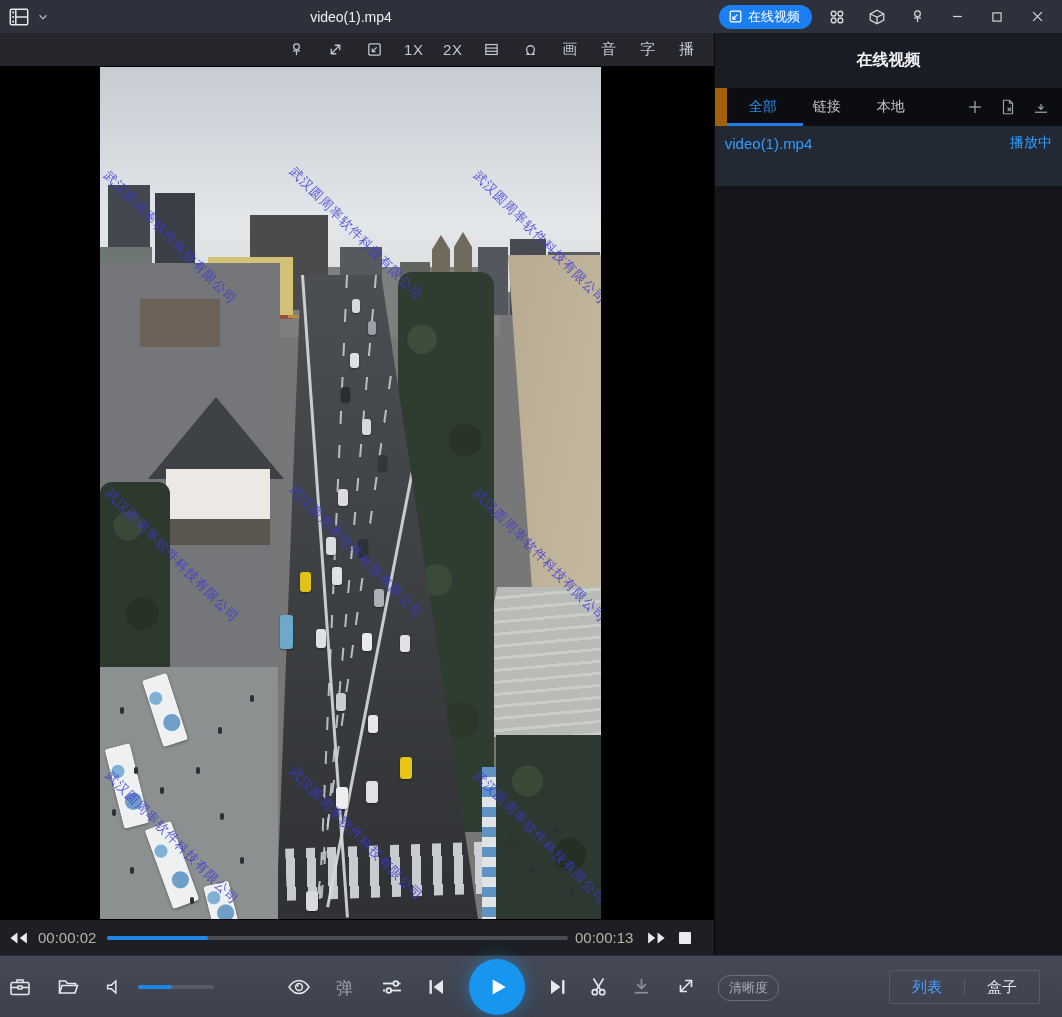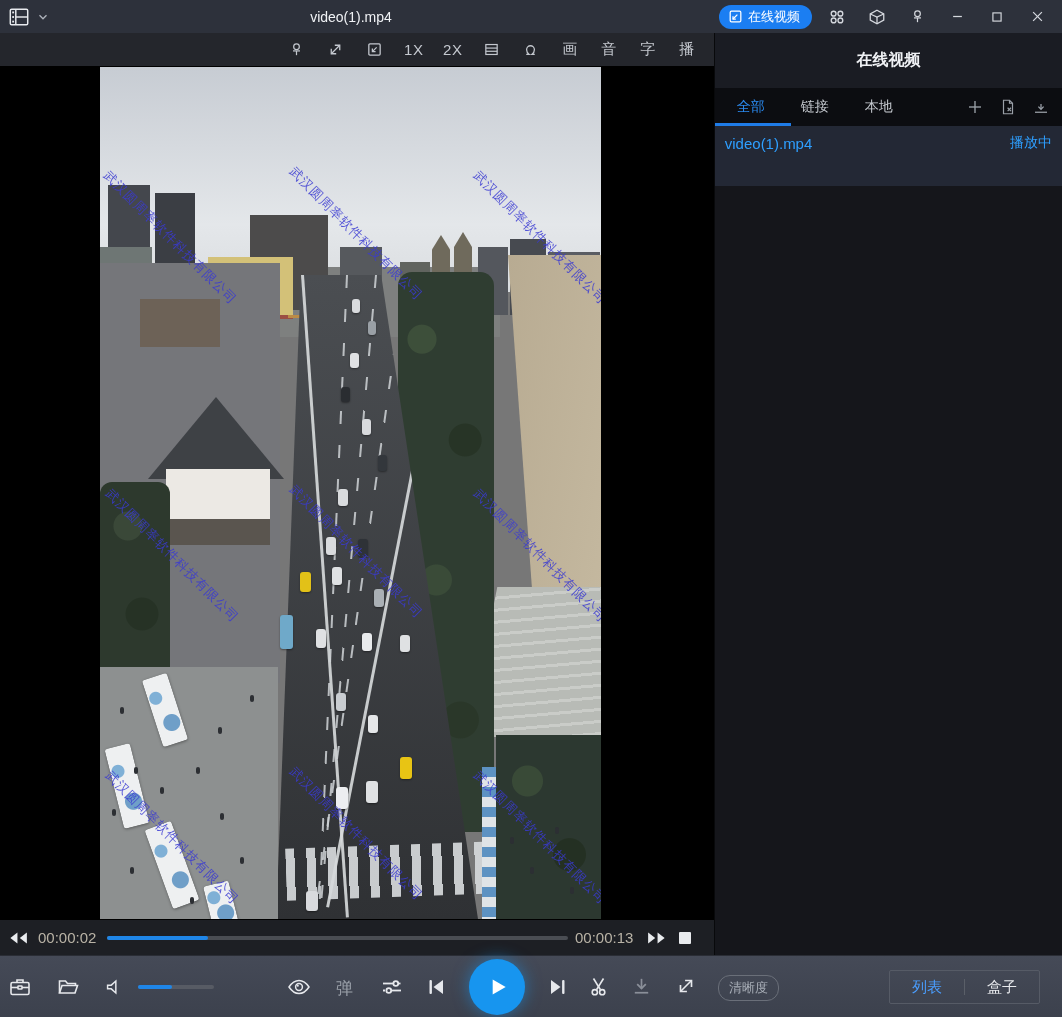--- a/index.html
+++ b/index.html
@@ -86,21 +86,21 @@
   .track-fill { height:4px; border-radius:2px; background:#1f86e8; }
 
   
   .sidebar { width:361px; display:flex; flex-direction:column; background:#a16207; border-left:1px solid #08090b; }
   .side-tabs { height:55px; background:#1a1c23; display:flex; position:relative; flex:0 0 auto; }
   .side-tab { flex:1; display:flex; align-items:center; justify-content:center; font-size:16px;
     font-weight:bold; color:#f0f2f5; cursor:pointer; position:relative; }
   .side-tab.active { color:#2a8af0; }
   .side-tab.active::after { content:""; position:absolute; left:0; right:0; bottom:0; height:3px; background:#1f7ce8; }
   .subtabs { height:38px; background:#0c0d11; display:flex; align-items:center; position:relative;
-    padding-left:22px; gap:36px; flex:0 0 auto; }
+    padding-left:22px; gap:36px; flex:0 0 auto;margin-left:12px; }
   .subtab { color:#c6cad0; font-size:14px; cursor:pointer; }
   .subtab.active { color:#2a8af0; }
   .subtab-underline { position:absolute; left:0; bottom:0; width:76px; height:3px; background:#1f7ce8; }
   .subtab-icons { margin-left:auto; display:flex; gap:7px; padding-right:8px; }
   .st-icon { width:26px; height:26px; display:flex; align-items:center; justify-content:center; color:#9aa0a8; cursor:pointer; }
   .file-row { height:60px; background:#232835; padding:8px 10px 6px 10px; display:flex;
     flex-direction:column; justify-content:space-between; cursor:pointer; flex:0 0 auto; }
   .fr-line { display:flex; align-items:center; }
   .fr-name { color:#2e9fff; font-size:15px; }
   .fr-status { margin-left:auto; color:#2e9fff; font-size:14px; }

